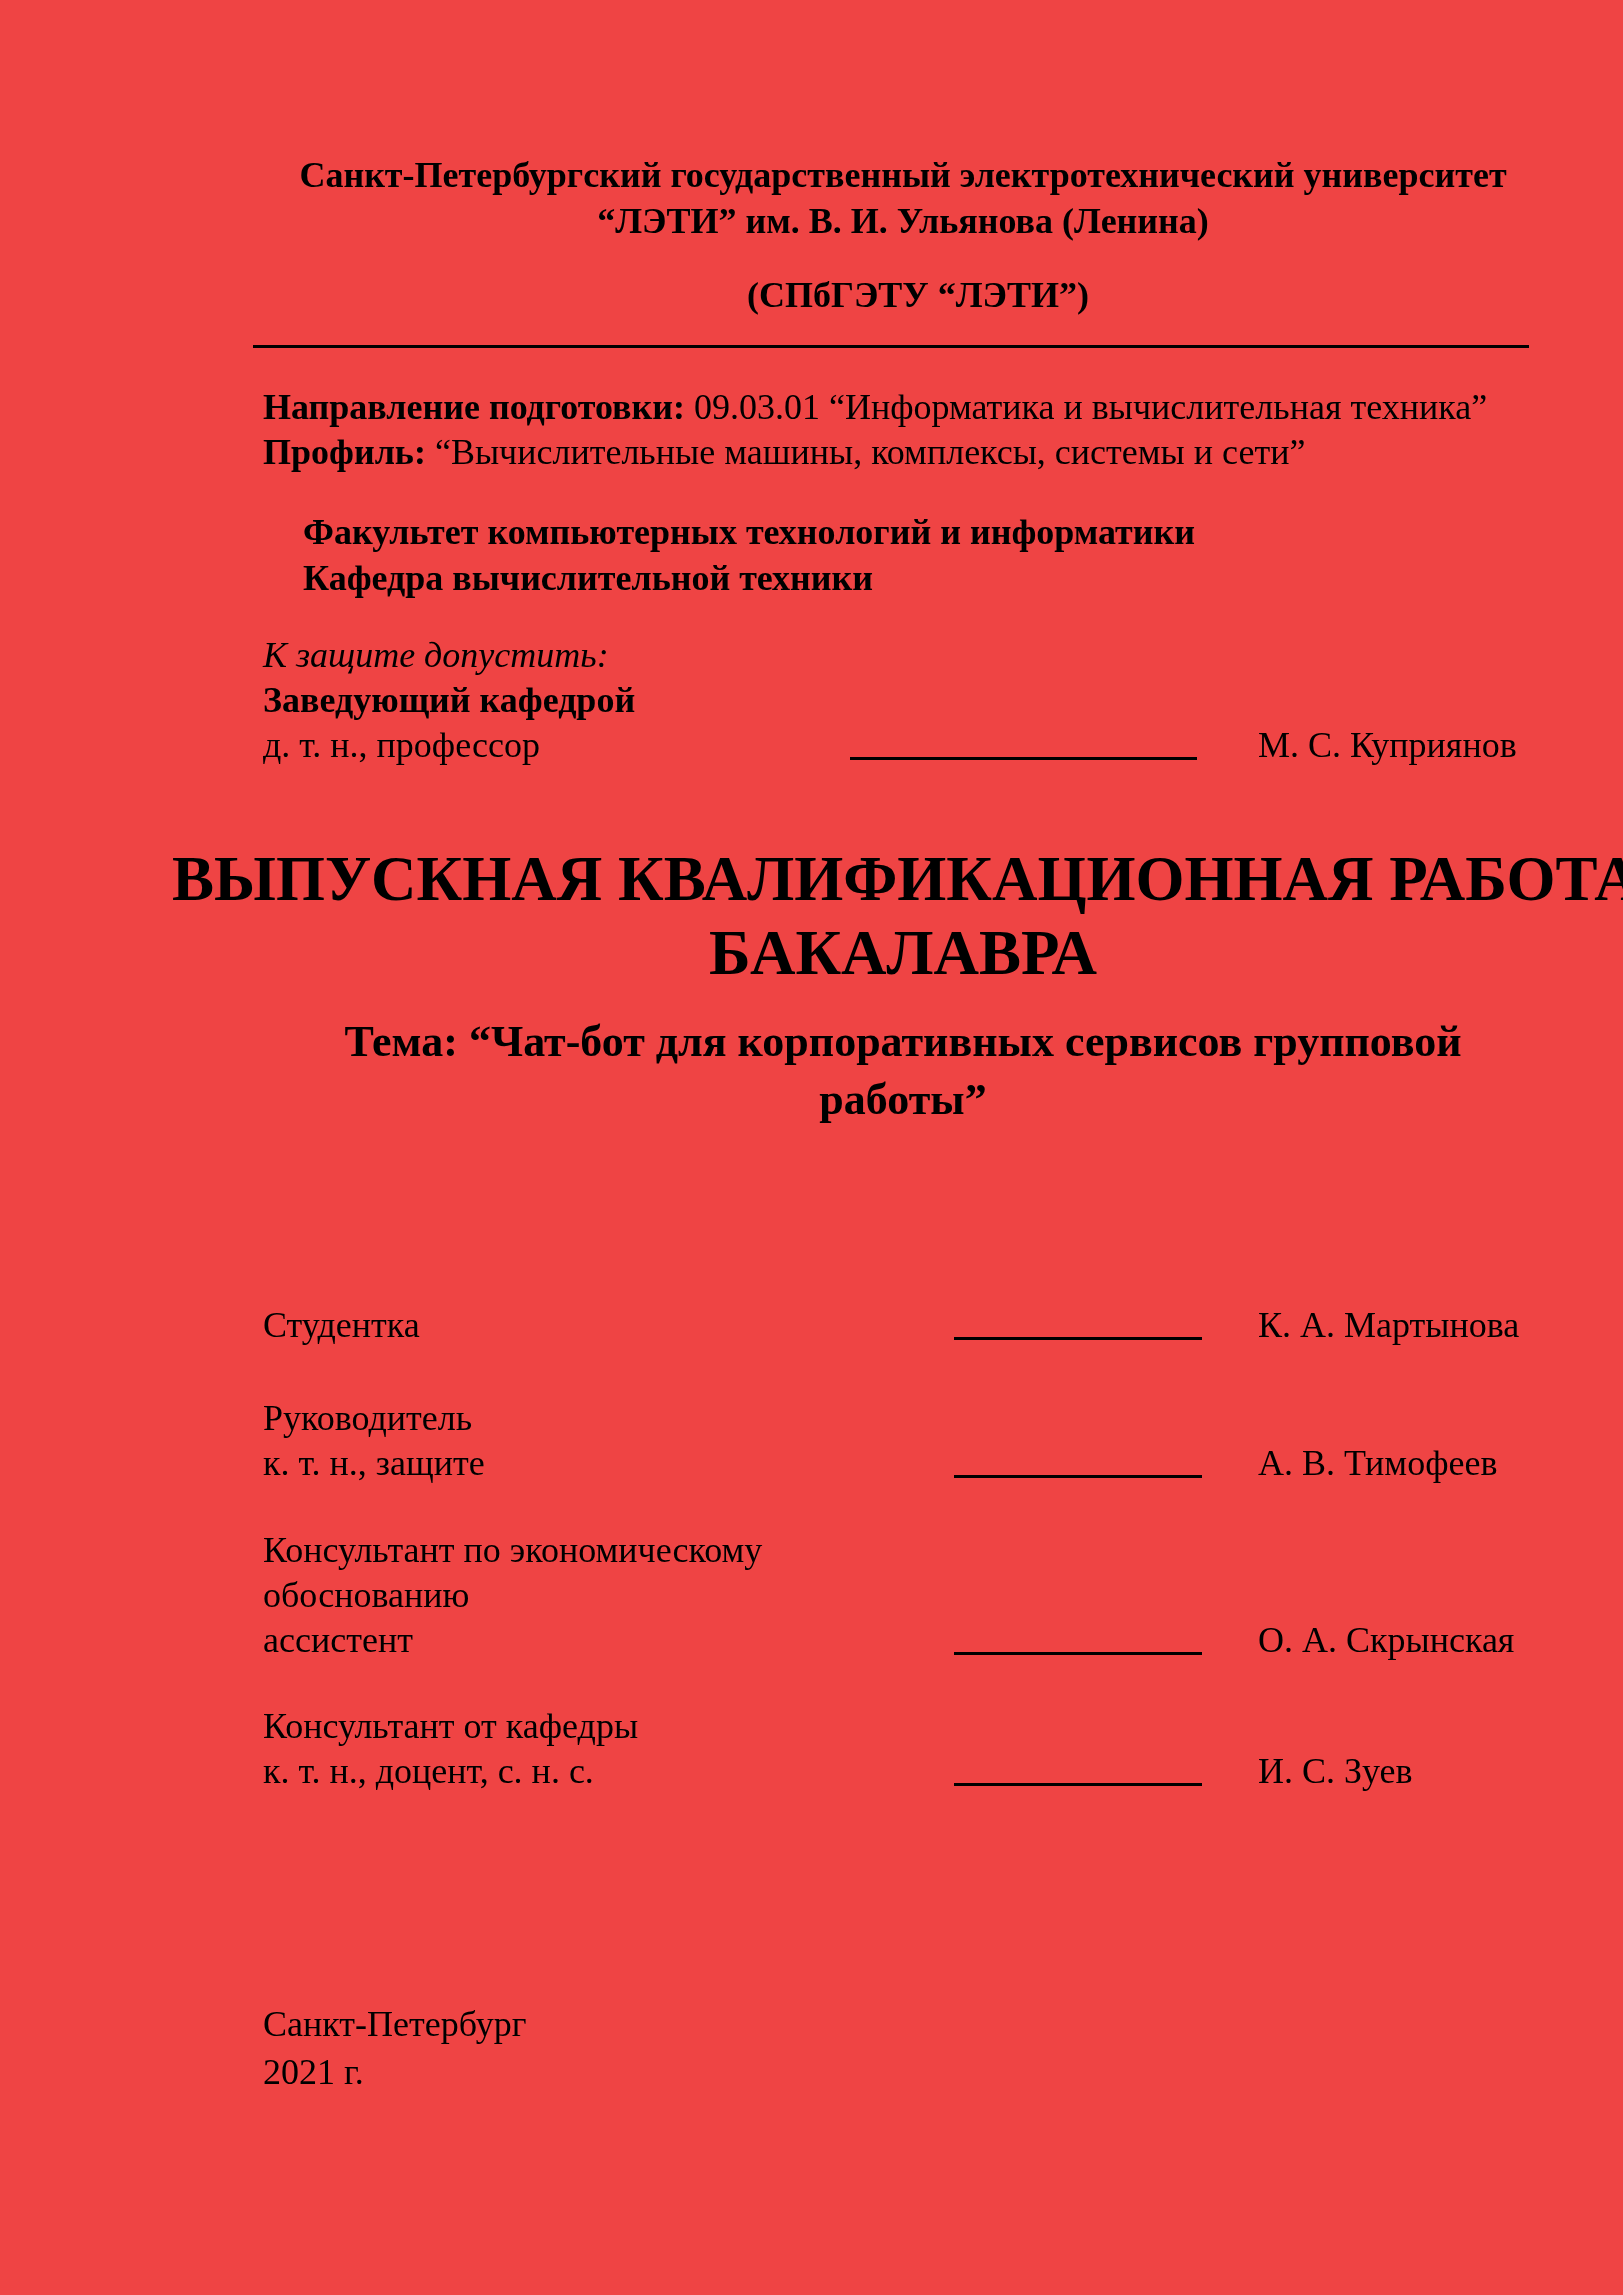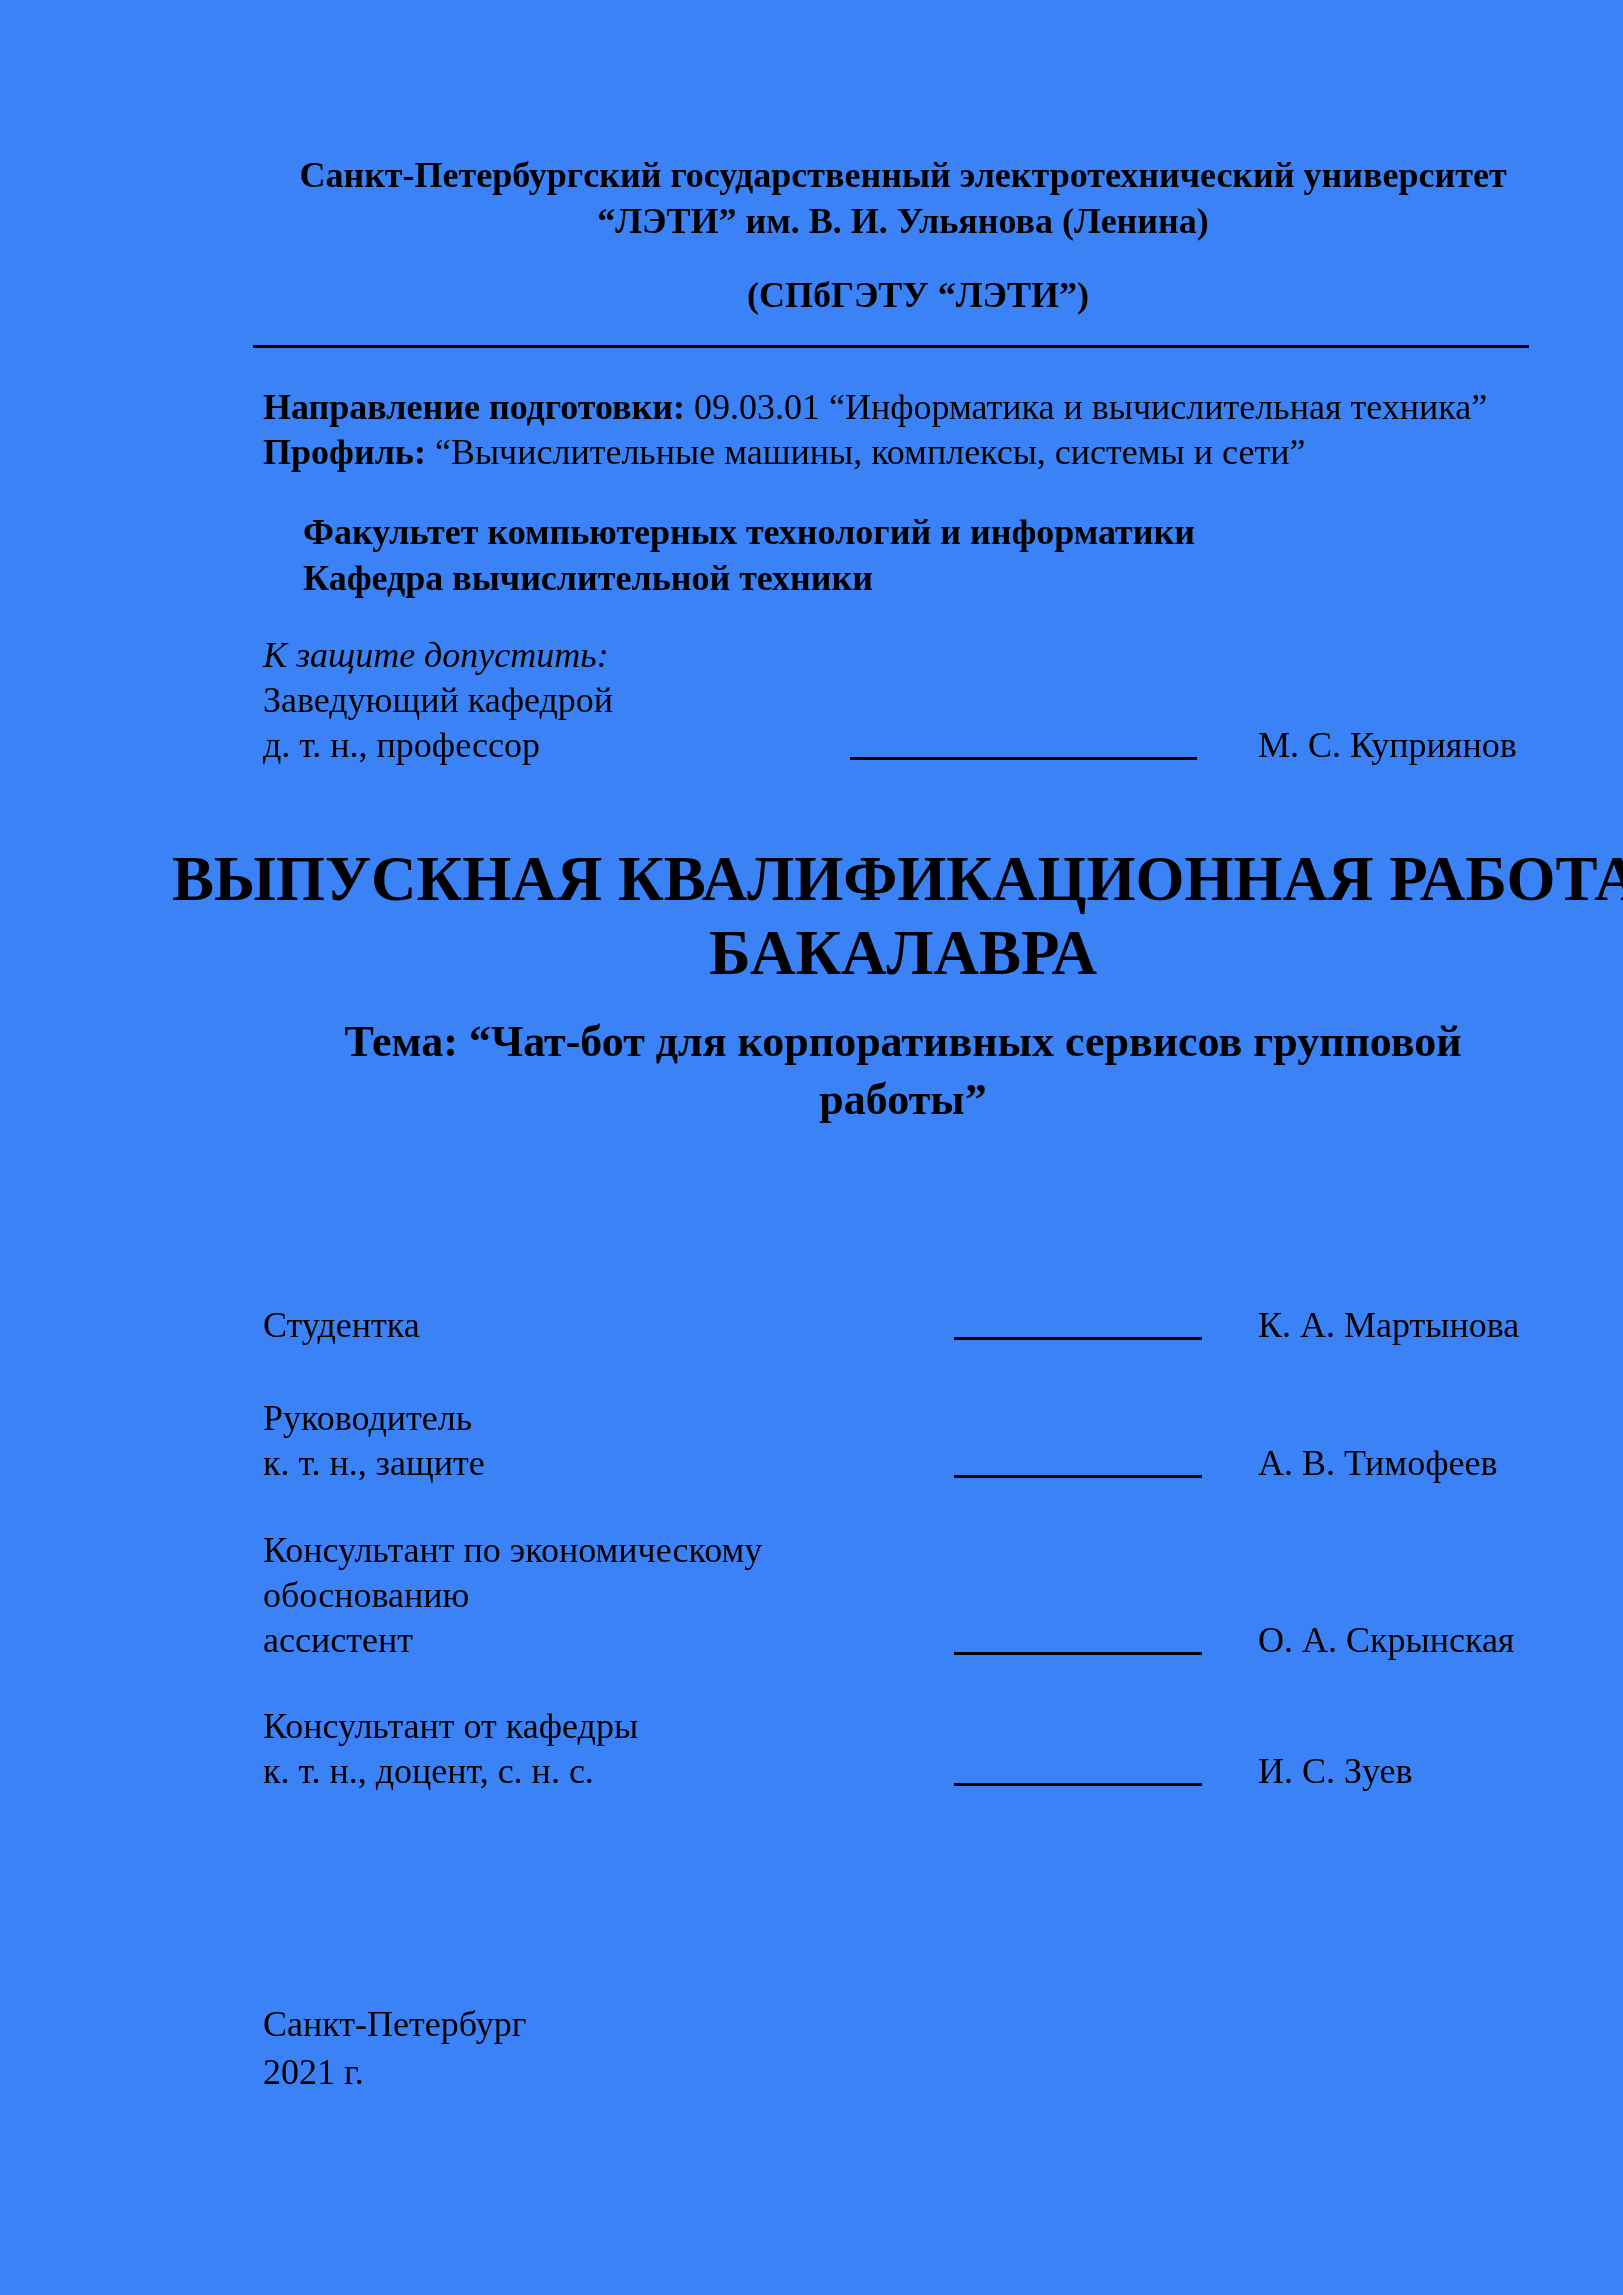--- a/index.html
+++ b/index.html
@@ -4,21 +4,21 @@
 <style>
   html, body {
     margin: 0;
     padding: 0;
     background: #ffffff;
   }
   .page {
     position: relative;
     width: 1623px;
     height: 2295px;
-    background: #3b82f6;
+    background: #ef4444;
     color: #000000;
     font-family: "Liberation Serif", serif;
     overflow: hidden;
   }
   .line { white-space: nowrap; }
 
   
   .univ {
     position: absolute;
     top: 152px;
@@ -76,21 +76,21 @@
   
   .admit {
     position: absolute;
     top: 633px;
     left: 263px;
     width: 1280px;
     font-size: 36px;
     line-height: 45px;
   }
   .italic { font-style: italic; }
-  .bold { font-weight: normal; }
+  .bold { font-weight: bold; }
 
   
   .sig-row {
     position: absolute;
     left: 263px;
     width: 1280px;
     display: grid;
     grid-template-columns: 1fr 304px 285px;
     align-items: end;
     font-size: 36px;

